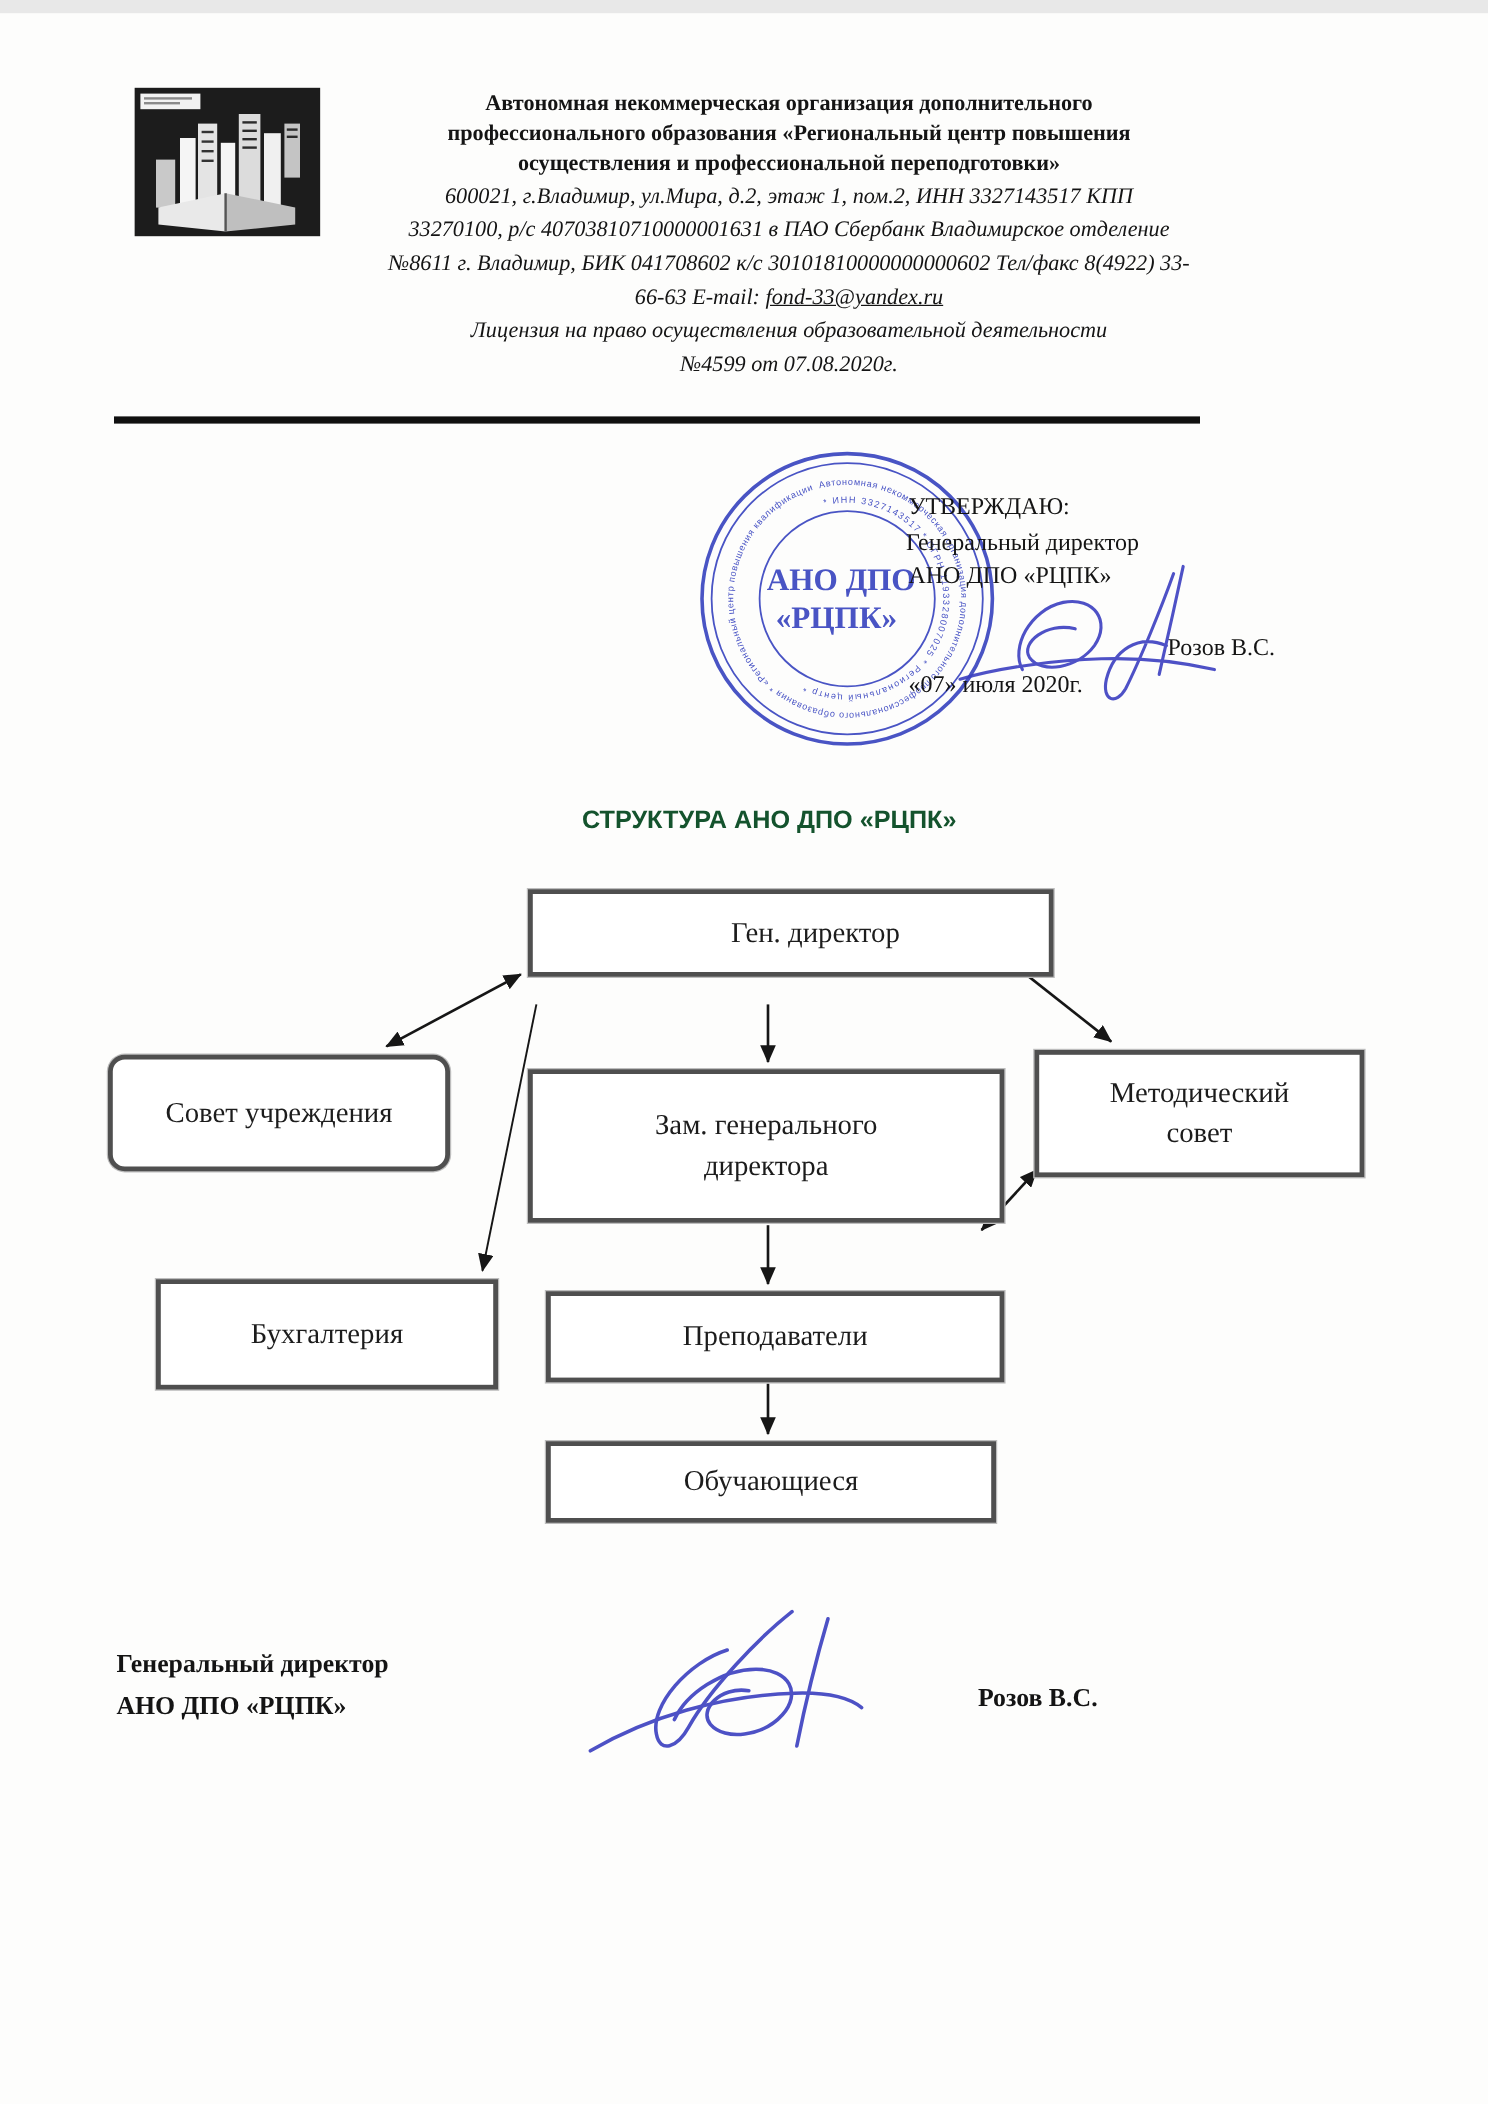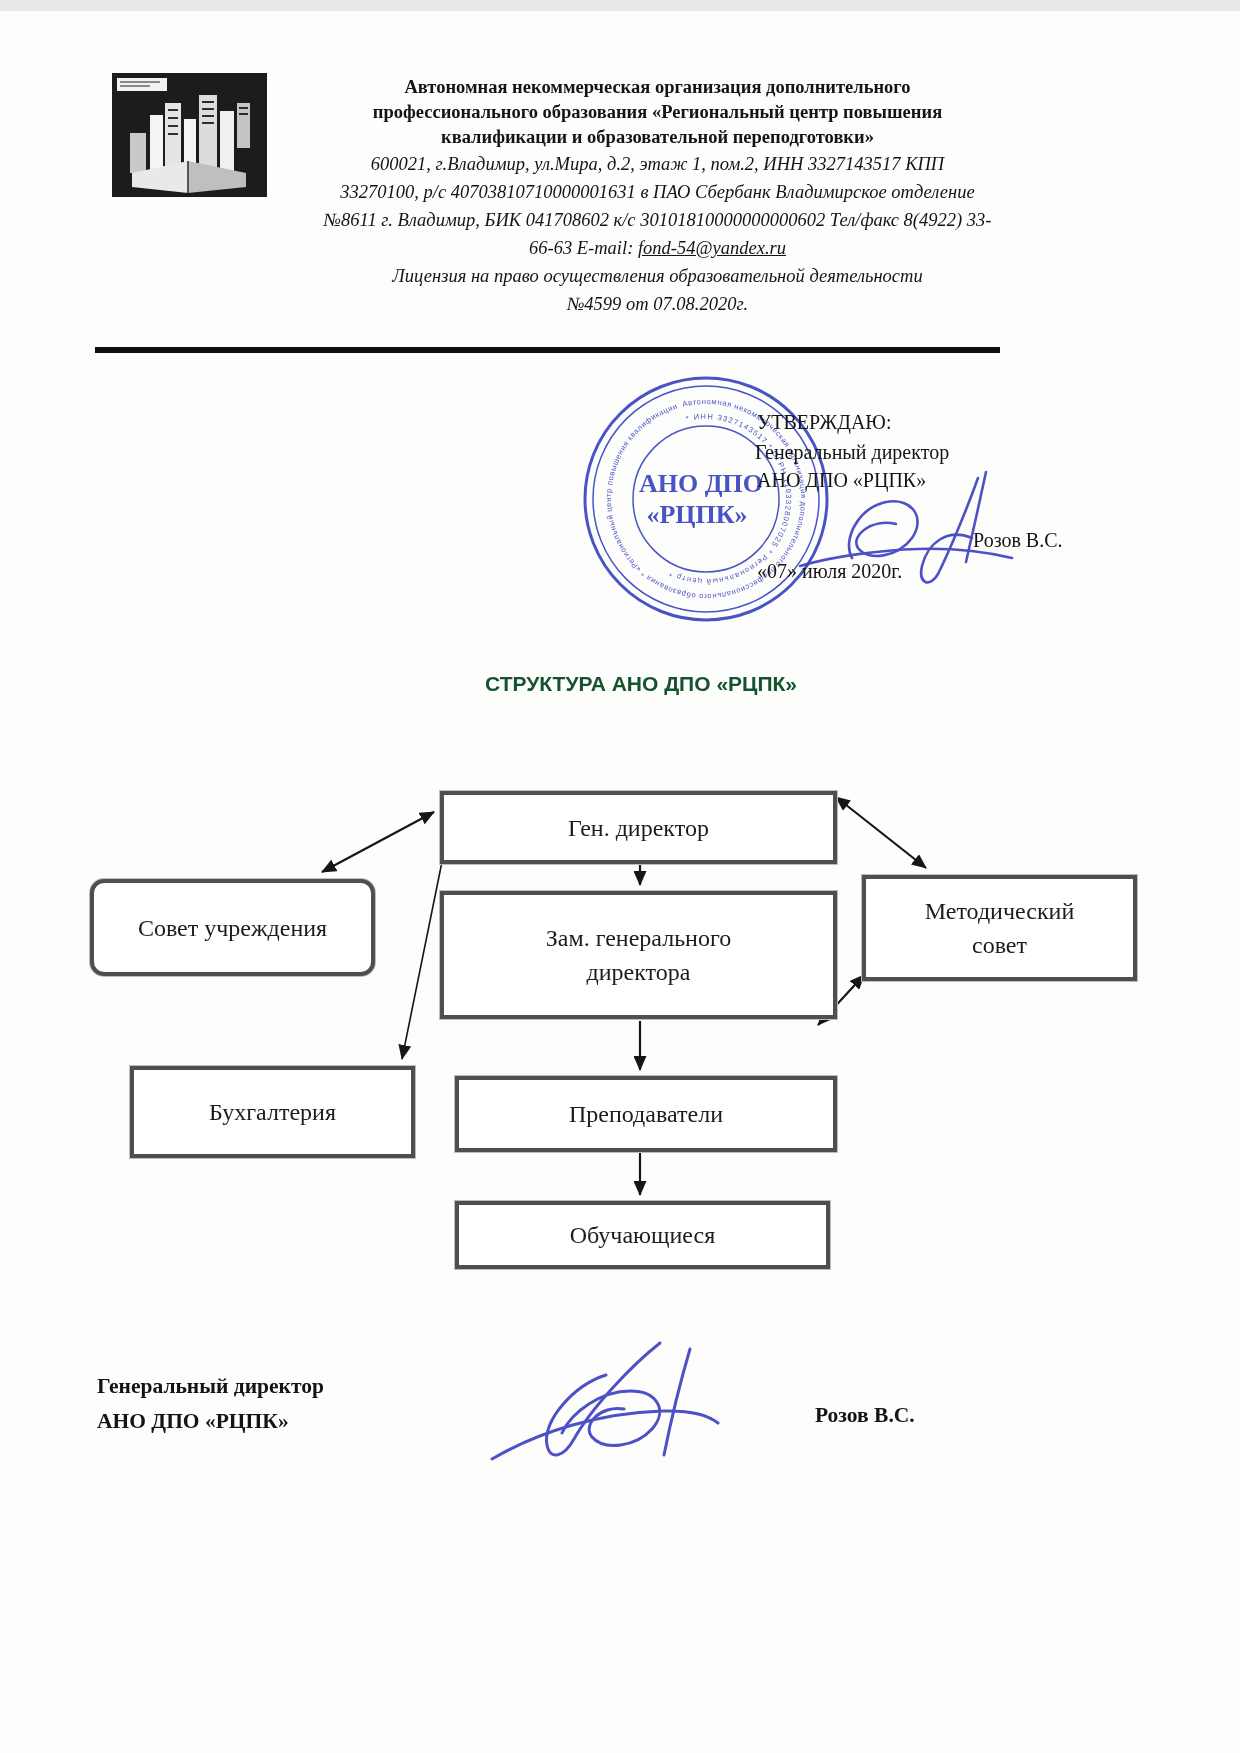--- a/index.html
+++ b/index.html
@@ -66,27 +66,27 @@
       <rect x="127" y="40" width="9" height="2" fill="#2b2b2b"></rect>
     <polygon points="20,100 76,88 76,120 20,114" fill="#e9e9e9"></polygon>
     <polygon points="134,100 76,88 76,120 134,114" fill="#bfbfbf"></polygon>
     <line x1="76" y1="88" x2="76" y2="120" stroke="#555" stroke-width="2"></line>
   </svg>
 
   <div class="header-text">
     <div class="org-name">
       <div>Автономная некоммерческая организация дополнительного</div>
       <div>профессионального образования «Региональный центр повышения</div>
-      <div>квалификации и образовательной переподготовки»</div>
+      <div>осуществления и профессиональной переподготовки»</div>
     </div>
     <div class="addr">
       <div>600021, г.Владимир, ул.Мира, д.2, этаж 1, пом.2, ИНН 3327143517  КПП</div>
       <div>33270100,  р/с 40703810710000001631 в ПАО Сбербанк Владимирское отделение</div>
       <div>№8611 г. Владимир,  БИК 041708602 к/с 30101810000000000602 Тел/факс 8(4922) 33-</div>
-      <div><span>66-63 E-mail: </span><span class="email">fond-54@yandex.ru</span></div>
+      <div><span>66-63 E-mail: </span><span class="email">fond-33@yandex.ru</span></div>
       <div>Лицензия на право осуществления образовательной деятельности</div>
       <div>№4599 от 07.08.2020г.</div>
     </div>
   </div>
 
   <div class="rule"></div>
 
   <div class="stamp-wrap">
     <svg width="252" height="252" viewBox="0 0 252 252">
       <g fill="none" stroke="#3a46c0">
@@ -123,21 +123,21 @@
     <g fill="none" stroke="#3b3fc0" stroke-width="2.6" stroke-linecap="round" opacity="0.9">
       <path d="M 188 12 C 178 40, 160 84, 148 108 C 140 122, 128 118, 132 100 C 138 76, 158 62, 182 72"></path>
       <path d="M 62 92 C 52 74, 68 42, 96 36 C 122 31, 136 52, 122 72 C 108 91, 78 96, 68 82 C 60 70, 82 52, 106 58"></path>
       <path d="M 10 100 C 44 90, 92 84, 128 83 C 162 82, 192 85, 222 92"></path>
       <path d="M 196 6 C 190 34, 182 70, 176 96"></path>
     </g>
   </svg>
 
   <div class="chart-title">СТРУКТУРА АНО ДПО «РЦПК»</div>
 
-  <div class="box" style="left:440px;top:780px;width:389px;height:65px;">
+  <div class="box" style="left:440px;top:730px;width:389px;height:65px;padding-left:41px;">
     <span>Ген. директор</span>
   </div>
 
   <div class="box" style="left:90px;top:868px;width:277px;height:89px;border-radius:14px;">
     <span>Совет учреждения</span>
   </div>
 
   <div class="box" style="left:440px;top:880px;width:389px;height:120px;padding:0;">
     <span style="display:block;width:260px;">Зам. генерального директора</span>
   </div>

